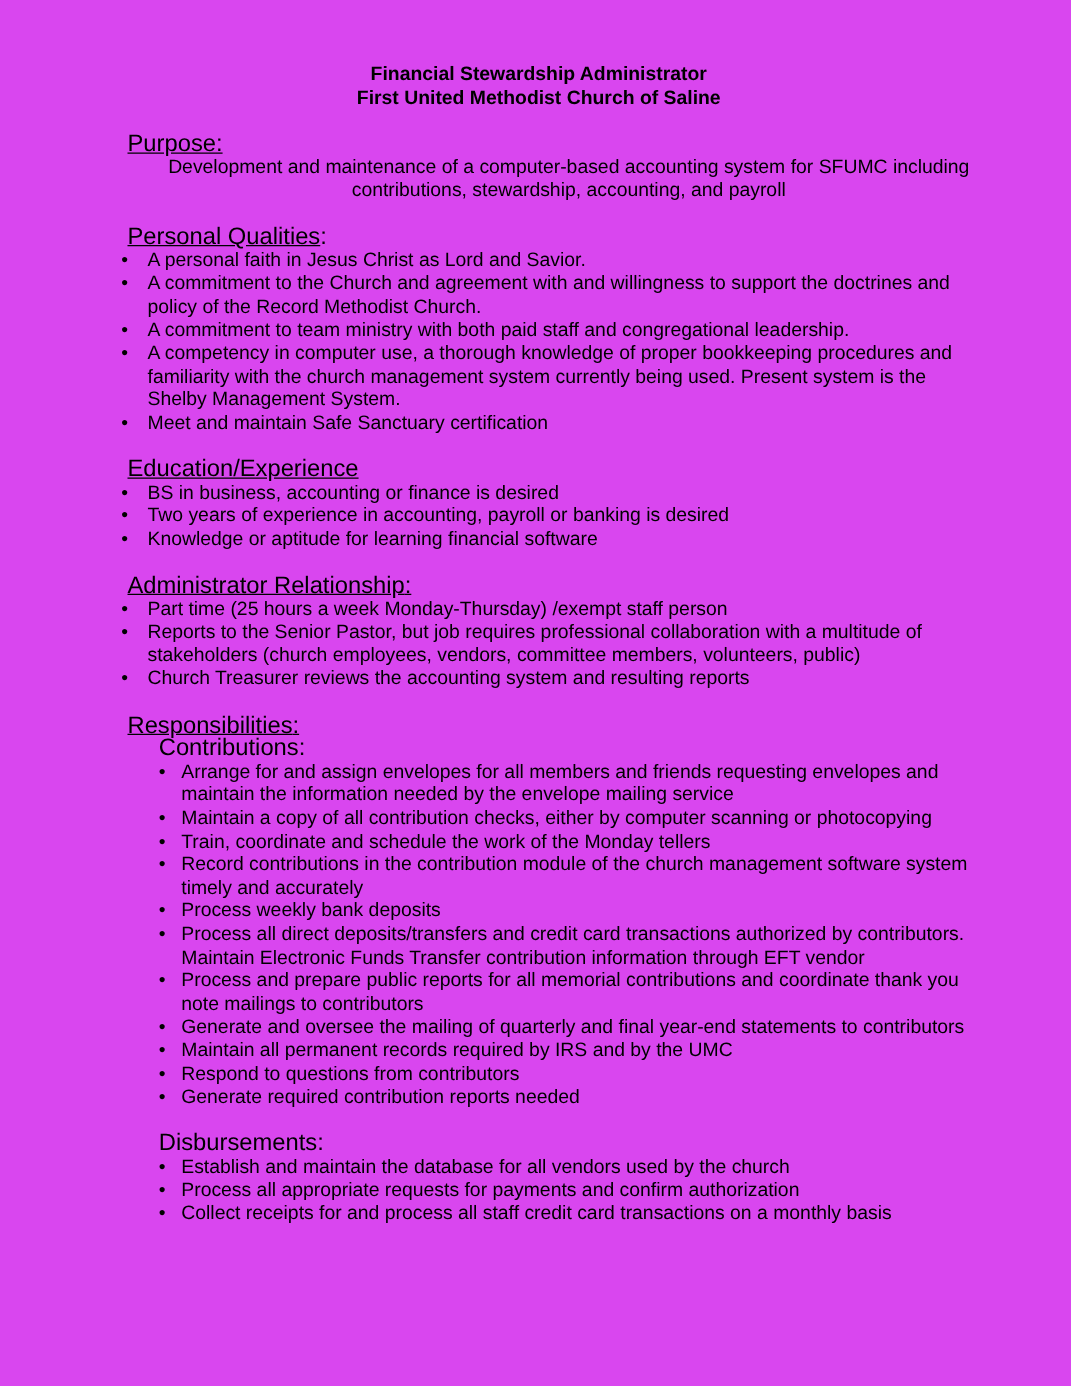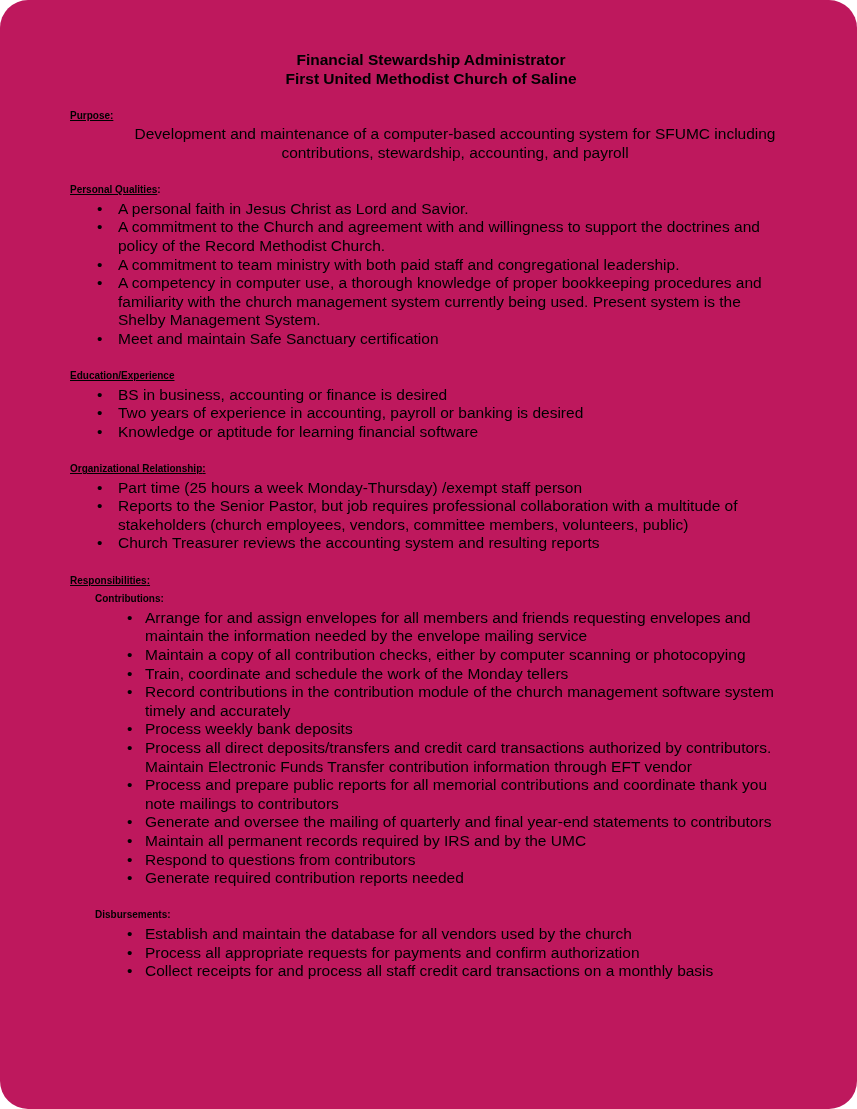--- a/index.html
+++ b/index.html
@@ -10,35 +10,35 @@
     font-family: "Liberation Sans", sans-serif;
     font-size: 15.5px;
     line-height: 18.6px;
     color: #000000;
     overflow: hidden;
   }
   .page {
     width: 857px;
     height: 1109px;
     padding: 51px 65px 0 70px;
-    background: #be185d;
+    background: #d946ef;
     overflow: hidden;
-    border-radius: 28px;
   }
   .content { width: 722px; }
   .doc-title {
     width: 722px;
     text-align: center;
     font-weight: bold;
   }
   .section { margin-top: 18.6px; }
   .heading, .subheading {
-    font-size: 10px;
+    font-size: 19px;
     line-height: 18.6px;
-    font-weight: bold;
+    font-weight: normal;
+    margin-left: 32px;
   }
   .u { text-decoration: underline; }
   .indent-para { padding-left: 48px; white-space: pre-wrap; text-align: center; }
   ul.bullets { list-style: none; }
   ul.bullets li {
     position: relative;
     white-space: pre-wrap;
   }
   ul.l1 > li { padding-left: 48px; }
   ul.l1 > li::before {
@@ -83,21 +83,21 @@
         </section>
         <section class="section">
           <h2 class="heading"><span class="u">Education/Experience</span></h2>
           <ul class="bullets l1">
             <li>BS in business, accounting or finance is desired</li>
             <li>Two years of experience in accounting, payroll or banking is desired</li>
             <li>Knowledge or aptitude for learning financial software</li>
           </ul>
         </section>
         <section class="section">
-          <h2 class="heading"><span class="u">Organizational Relationship</span><span class="u">:</span></h2>
+          <h2 class="heading"><span class="u">Administrator Relationship</span><span class="u">:</span></h2>
           <ul class="bullets l1">
             <li>Part time (25 hours a week Monday-Thursday) /exempt staff person</li>
             <li>Reports to the Senior Pastor, but job requires professional collaboration with a multitude of stakeholders (church employees, vendors, committee members, volunteers, public)</li>
             <li>Church Treasurer reviews the accounting system and resulting reports</li>
           </ul>
         </section>
         <section class="section">
           <h2 class="heading"><span class="u">Responsibilities</span><span class="u">:</span></h2>
           <div class="subsection">
             <h3 class="subheading">Contributions:</h3>

